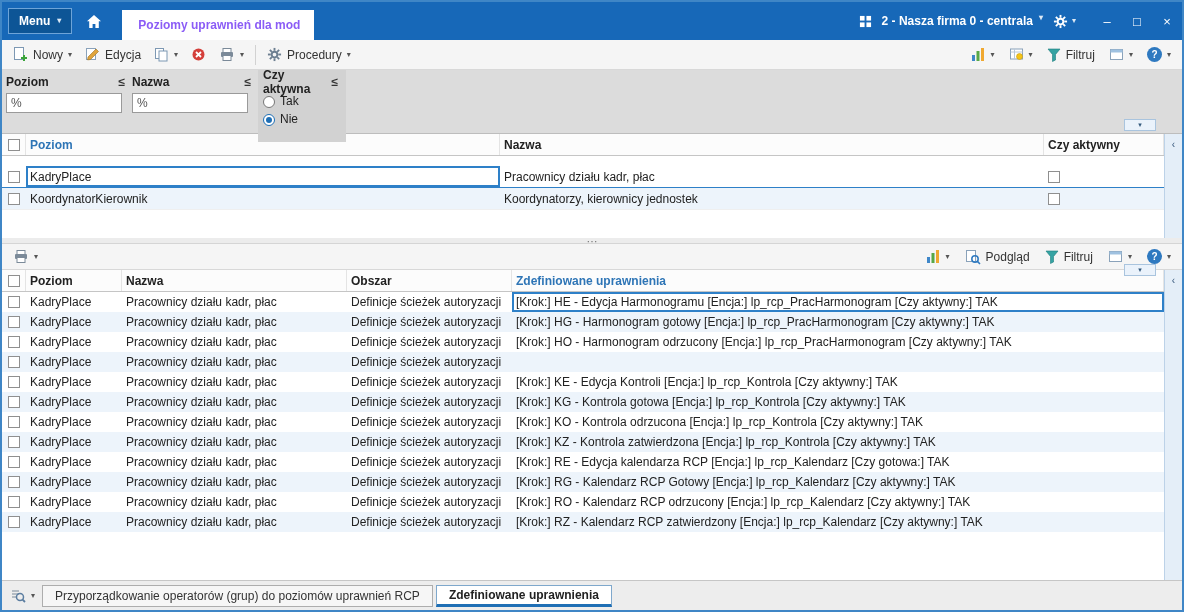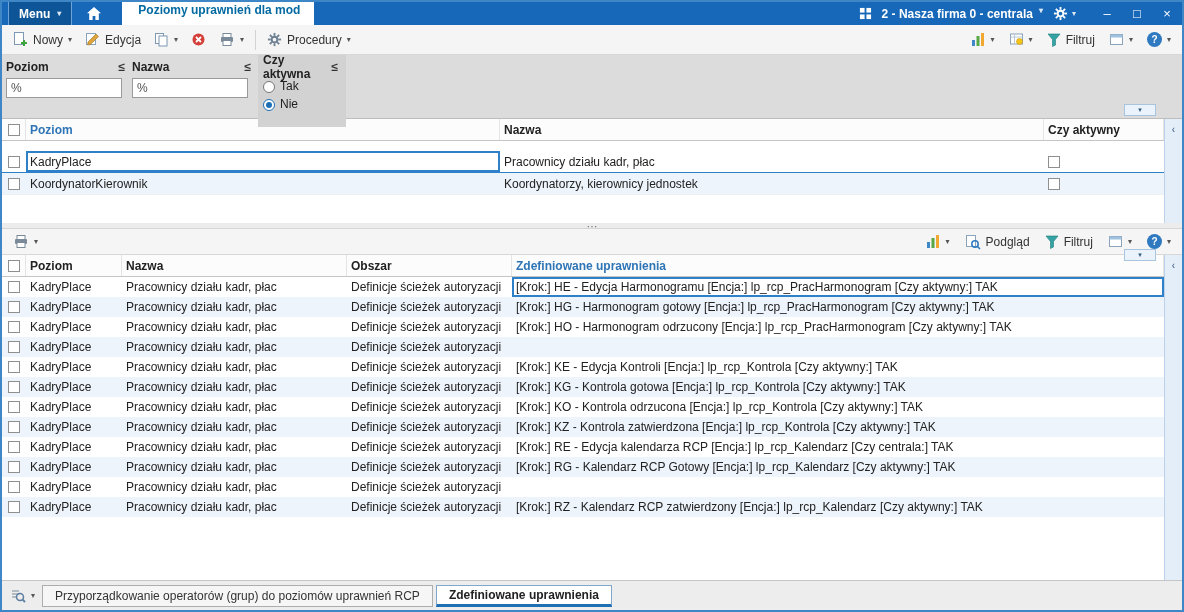--- a/index.html
+++ b/index.html
@@ -3,26 +3,26 @@
 <meta charset="utf-8">
 <style>
   * { box-sizing: border-box; margin: 0; padding: 0; }
   html,body { background:#9db8cf; }
   body { font-family:"Liberation Sans", sans-serif; font-size:12px; color:#222; }
 
   .window { width:1184px; height:612px; border:2px solid #3f86c6; background:#fff;
             display:flex; flex-direction:column; overflow:hidden; }
 
   
-  .titlebar { height:23px; flex:0 0 auto; background:#1768b8; color:#fff;
+  .titlebar { height:38px; flex:0 0 auto; background:#1768b8; color:#fff;
               display:flex; align-items:center; }
   .menu-btn { margin-left:6px; height:26px; background:#0d5596; border:1px solid #6ea4d8;
               color:#fff; display:flex; align-items:center; gap:7px; padding:0 10px; font-weight:bold; }
   .home-btn { width:32px; height:26px; display:flex; align-items:center; justify-content:center; margin-left:6px; }
-  .doc-tab { align-self:flex-end; height:30px; background:#fff; color:#0369a1; font-weight:bold;
+  .doc-tab { align-self:flex-end; height:30px; background:#fff; color:#8b5cf6; font-weight:bold;
              display:flex; align-items:center; padding:11px 16px; margin-left:12px; max-width:192px;
              white-space:nowrap; overflow:hidden; }
   .tb-right { margin-left:auto; display:flex; align-items:center; gap:10px; }
   .company { display:flex; align-items:flex-start; gap:6px; font-weight:bold; white-space:nowrap; }
   .gear-btn { display:flex; align-items:center; gap:4px; }
   .win-controls { display:flex; margin-left:6px; }
   .win-btn { width:30px; height:38px; display:flex; align-items:center; justify-content:center; font-size:13px; }
   .chev { font-size:8px; color:#555; line-height:1; }
   .titlebar .chev { color:#dce9f5; }
 
@@ -493,38 +493,39 @@
             <div class="cell c2-obszar">Definicje ścieżek autoryzacji</div>
             <div class="cell c2-upr">[Krok:] KZ - Kontrola zatwierdzona [Encja:] lp_rcp_Kontrola [Czy aktywny:] TAK</div>
           </div>
           <div class="g2row">
             <div class="cell c-sel">
               <span class="checkbox"></span>
             </div>
             <div class="cell c2-poziom">KadryPlace</div>
             <div class="cell c2-nazwa">Pracownicy działu kadr, płac</div>
             <div class="cell c2-obszar">Definicje ścieżek autoryzacji</div>
-            <div class="cell c2-upr">[Krok:] RE - Edycja kalendarza RCP [Encja:] lp_rcp_Kalendarz [Czy centrala:] TAK</div>
+            <div class="cell c2-upr">[Krok:] RE - Edycja kalendarza RCP [Encja:] lp_rcp_Kalendarz [Czy gotowa:] TAK</div>
           </div>
           <div class="g2row alt">
             <div class="cell c-sel">
               <span class="checkbox"></span>
             </div>
             <div class="cell c2-poziom">KadryPlace</div>
             <div class="cell c2-nazwa">Pracownicy działu kadr, płac</div>
             <div class="cell c2-obszar">Definicje ścieżek autoryzacji</div>
             <div class="cell c2-upr">[Krok:] RG - Kalendarz RCP Gotowy [Encja:] lp_rcp_Kalendarz [Czy aktywny:] TAK</div>
           </div>
           <div class="g2row">
             <div class="cell c-sel">
               <span class="checkbox"></span>
             </div>
             <div class="cell c2-poziom">KadryPlace</div>
             <div class="cell c2-nazwa">Pracownicy działu kadr, płac</div>
             <div class="cell c2-obszar">Definicje ścieżek autoryzacji</div>
+            <div class="cell c2-upr">[Krok:] RO - Kalendarz RCP odrzucony [Encja:] lp_rcp_Kalendarz [Czy aktywny:] TAK</div>
           </div>
           <div class="g2row alt">
             <div class="cell c-sel">
               <span class="checkbox"></span>
             </div>
             <div class="cell c2-poziom">KadryPlace</div>
             <div class="cell c2-nazwa">Pracownicy działu kadr, płac</div>
             <div class="cell c2-obszar">Definicje ścieżek autoryzacji</div>
             <div class="cell c2-upr">[Krok:] RZ - Kalendarz RCP zatwierdzony [Encja:] lp_rcp_Kalendarz [Czy aktywny:] TAK</div>
           </div>

